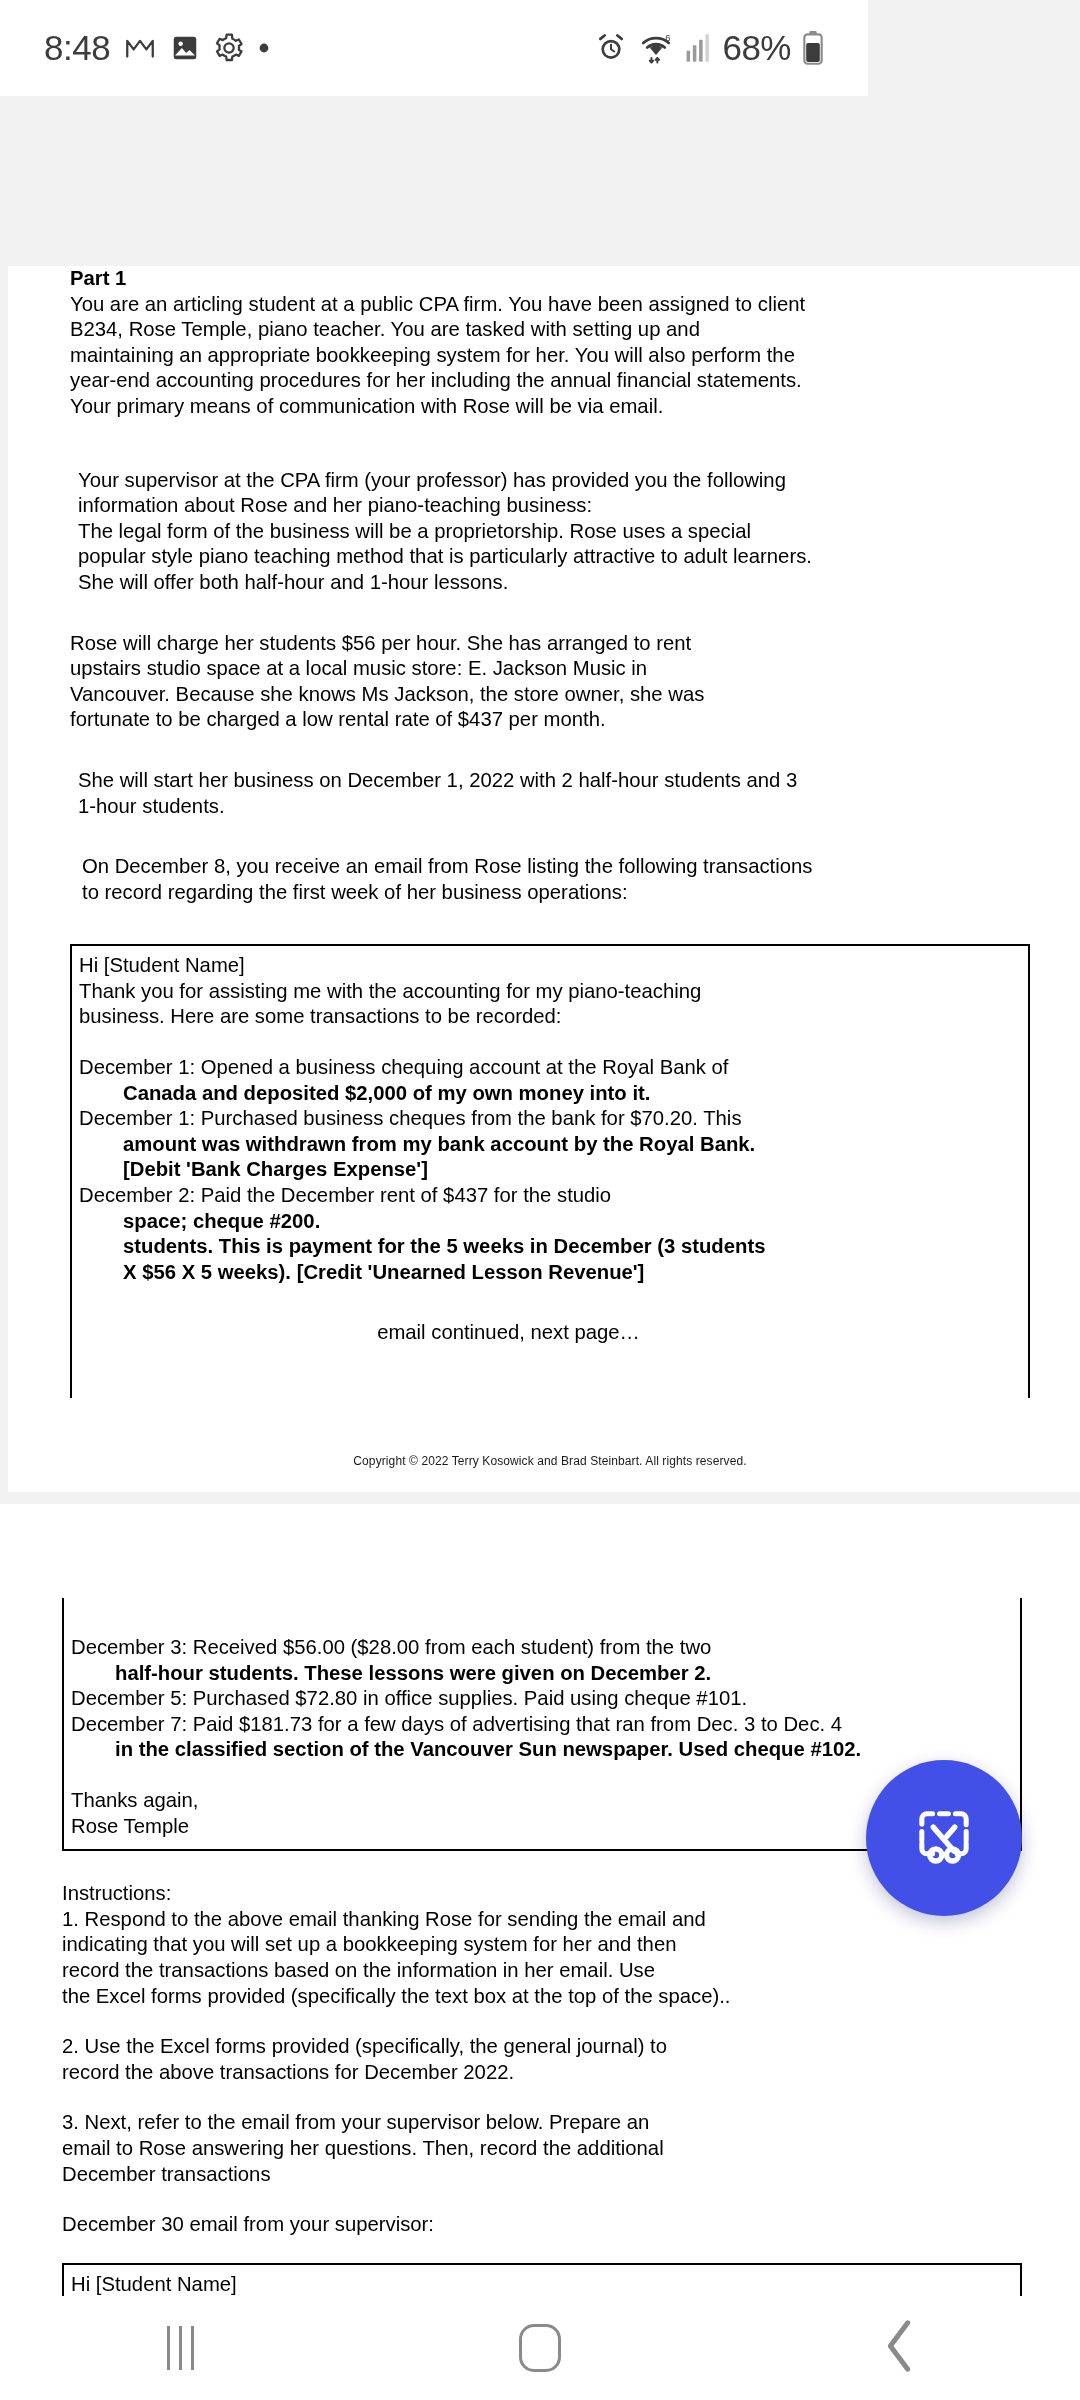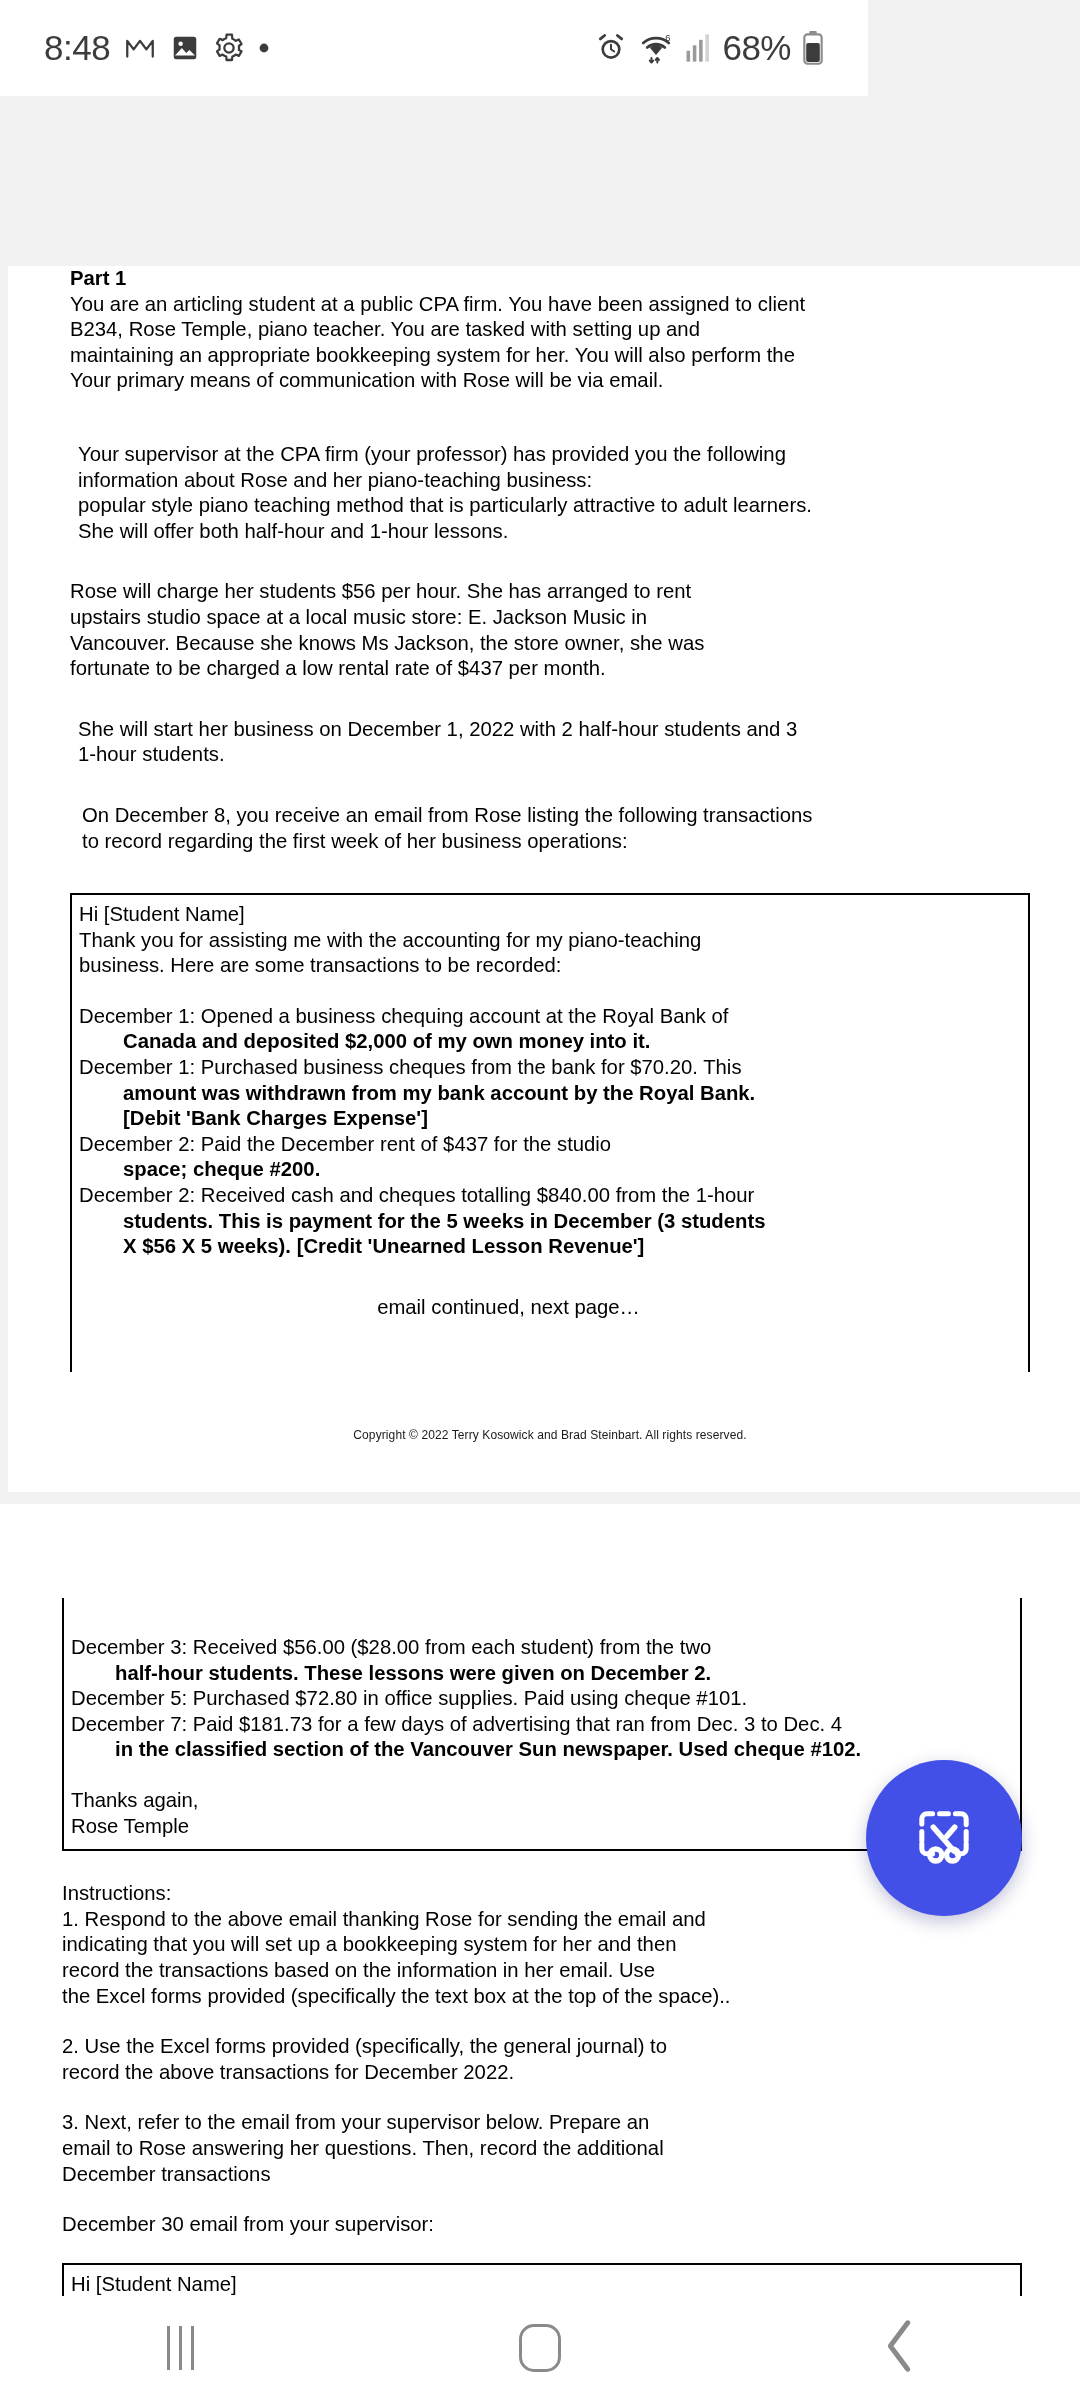--- a/index.html
+++ b/index.html
@@ -203,28 +203,30 @@
   <div id="doc-scroll">
 
     <div class="page" id="page-1">
       <div class="page-inner">
 
         <div class="dtext bold blk">Part 1</div>
         <div class="dtext blk">
           <div>You are an articling student at a public CPA firm. You have been assigned to client</div>
           <div>B234, Rose Temple, piano teacher. You are tasked with setting up and</div>
           <div>maintaining an appropriate bookkeeping system for her. You will also perform the</div>
+          <div>year-end accounting procedures for her including the annual financial statements.</div>
           <div>Your primary means of communication with Rose will be via email.</div>
         </div>
 
         <div class="gap-l"></div>
 
         <div class="dtext blk ind-1">
           <div>Your supervisor at the CPA firm (your professor) has provided you the following</div>
           <div>information about Rose and her piano-teaching business:</div>
+          <div>The legal form of the business will be a proprietorship. Rose uses a special</div>
           <div>popular style piano teaching method that is particularly attractive to adult learners.</div>
           <div>She will offer both half-hour and 1-hour lessons.</div>
         </div>
 
         <div class="gap-m"></div>
 
         <div class="dtext blk">
           <div>Rose will charge her students $56 per hour. She has arranged to rent</div>
           <div>upstairs studio space at a local music store: E. Jackson Music in</div>
           <div>Vancouver. Because she knows Ms Jackson, the store owner, she was</div>
@@ -261,21 +263,20 @@
           <div class="dtext">
             <div>December 1: Purchased business cheques from the bank for $70.20. This</div>
             <div class="hang-in">amount was withdrawn from my bank account by the Royal Bank.</div>
             <div class="hang-in">[Debit 'Bank Charges Expense']</div>
           </div>
           <div class="dtext">
             <div>December 2: Paid the December rent of $437 for the studio</div>
             <div class="hang-in">space; cheque #200.</div>
           </div>
           <div class="dtext">
-            <div>December 2: Received cash and cheques totalling $840.00 from the 1-hour</div>
             <div class="hang-in">students. This is payment for the 5 weeks in December (3 students</div>
             <div class="hang-in">X $56 X 5 weeks).  [Credit 'Unearned Lesson Revenue']</div>
           </div>
 
           <div class="gap-m"></div>
 
           <div class="dtext center-note">email continued, next page…</div>
 
           <div style="height:42px"></div>
         </div>

